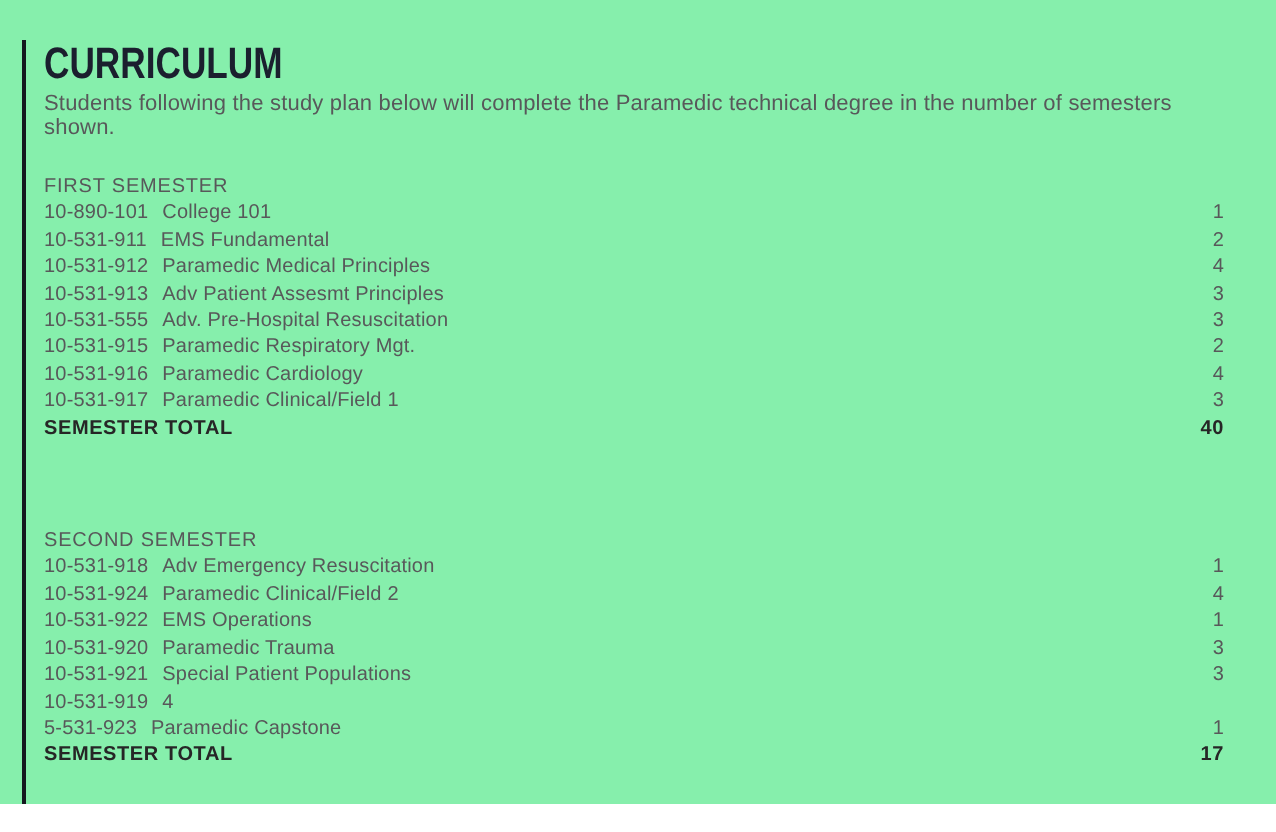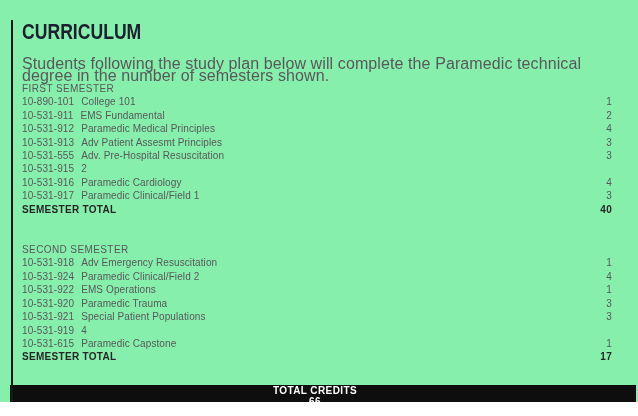--- a/index.html
+++ b/index.html
@@ -30,28 +30,28 @@
     line-height: 24px;
     font-weight: bold;
     color: #1b1f2e;
     letter-spacing: 0px;
     white-space: nowrap;
     display: inline-block;
     transform: scaleX(0.8);
     transform-origin: 0 50%;
   }
   .subtitle {
-    margin-top: 14px;
-    font-size: 16px;
+    margin-top: 2px;
+    font-size: 11px;
     line-height: 12px;
     color: #58585a;
     letter-spacing: 0.1px;
   }
-  .section { }
-  .section.second { margin-top: 27px; }
+  .section { margin-top: 17px; }
+  .section.second { margin-top: 43px; }
   .sec-heading {
     font-size: 10px;
     line-height: 13.4px;
     color: #58585a;
     letter-spacing: 0.4px;
   }
   .row {
     display: flex;
     align-items: baseline;
     font-size: 10px;
@@ -117,20 +117,21 @@
         <span class="course">Adv Patient Assesmt Principles</span>
         <span class="credits">3</span>
       </div>
       <div class="row">
         <span class="code">10-531-555</span>
         <span class="course">Adv. Pre-Hospital Resuscitation</span>
         <span class="credits">3</span>
       </div>
       <div class="row">
         <span class="code">10-531-915</span>
+        <span class="course">Paramedic Respiratory Mgt.</span>
         <span class="credits">2</span>
       </div>
       <div class="row">
         <span class="code">10-531-916</span>
         <span class="course">Paramedic Cardiology</span>
         <span class="credits">4</span>
       </div>
       <div class="row">
         <span class="code">10-531-917</span>
         <span class="course">Paramedic Clinical/Field 1</span>
@@ -169,21 +170,21 @@
       <div class="row">
         <span class="code">10-531-921</span>
         <span class="course">Special Patient Populations</span>
         <span class="credits">3</span>
       </div>
       <div class="row">
         <span class="code">10-531-919</span>
         <span class="credits">4</span>
       </div>
       <div class="row">
-        <span class="code">10-531-615</span>
+        <span class="code">5-531-923</span>
         <span class="course">Paramedic Capstone</span>
         <span class="credits">1</span>
       </div>
       <div class="row total-row">
         <span class="course">SEMESTER TOTAL</span>
         <span class="credits">17</span>
       </div>
     </div>
   </div>
 

